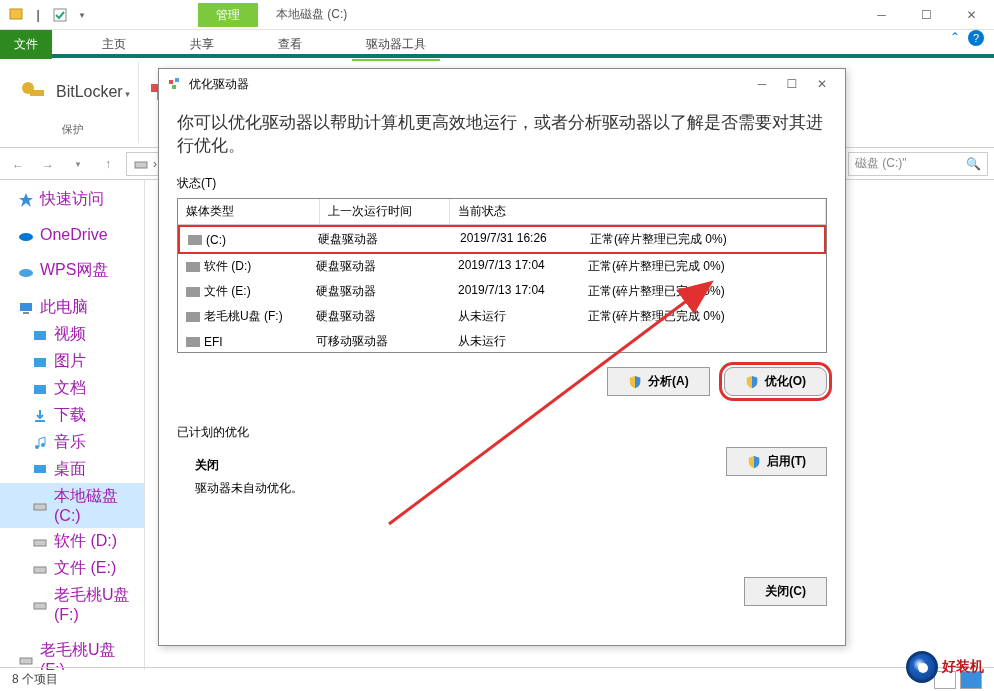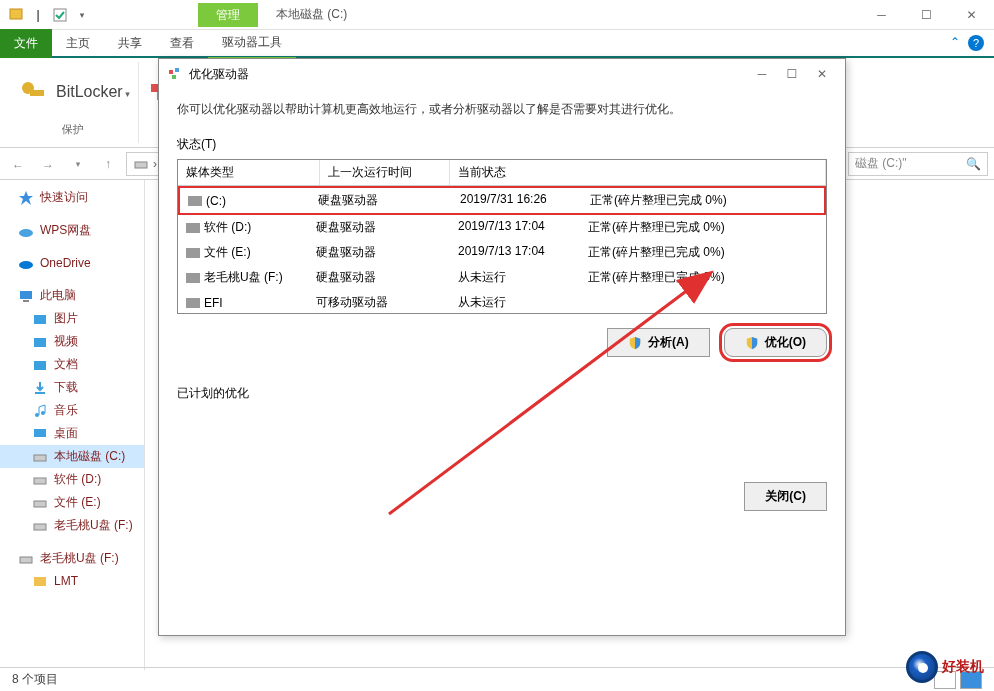--- a/index.html
+++ b/index.html
@@ -8,21 +8,21 @@
 
 .titlebar { height: 30px; display: flex; align-items: center; border-bottom: 1px solid #e0e0e0; }
 .titlebar .qat { display: flex; align-items: center; gap: 2px; padding: 0 6px; }
 .titlebar .qat-icon { width: 20px; height: 20px; display: flex; align-items: center; justify-content: center; }
 .tab-context { background: #7cc93e; color: #fff; padding: 0 18px; height: 24px; line-height: 24px; font-size: 12px; margin-left: 100px; }
 .tab-title { padding: 0 18px; color: #555; font-size: 12px; }
 .win-controls { margin-left: auto; display: flex; }
 .win-controls div { width: 45px; height: 28px; display: flex; align-items: center; justify-content: center; color: #666; }
 
 
-.ribbon-tabs { height: 28px; display: flex; align-items: center; border-bottom: 2px solid #0f766e; }
+.ribbon-tabs { height: 28px; display: flex; align-items: flex-start; border-bottom: 4px solid #0f766e; gap: 36px; }
 .rtab { padding: 6px 14px; font-size: 12px; color: #444; cursor: pointer; }
 .rtab.file { background: #2c8a1f; color: #fff; }
 .rtab.active { border-bottom: 2px solid #7cc93e; }
 .help-icons { margin-left: auto; padding: 0 10px; display: flex; gap: 8px; color: #0078d4; }
 
 
 .ribbon-body { height: 90px; display: flex; border-bottom: 1px solid #d0d0d0; padding: 4px 8px; }
 .rgroup { display: flex; flex-direction: column; align-items: center; padding: 0 8px; border-right: 1px solid #e5e5e5; }
 .rgroup:last-child { border-right: none; }
 .rgroup .icons { display: flex; gap: 10px; height: 60px; align-items: center; }
@@ -33,38 +33,38 @@
 
 
 .navbar { height: 32px; display: flex; align-items: center; border-bottom: 1px solid #d0d0d0; padding: 0 6px; gap: 6px; }
 .navbar .arrow { width: 24px; height: 24px; color: #888; display: flex; align-items: center; justify-content: center; }
 .navbar .crumb { flex: 1; border: 1px solid #ccc; height: 24px; display: flex; align-items: center; padding: 0 6px; gap: 4px; }
 .navbar .search { width: 140px; border: 1px solid #ccc; height: 24px; padding: 0 6px; color: #888; display: flex; align-items: center; justify-content: space-between; }
 
 
 .main { display: flex; height: 490px; }
 .sidebar { width: 145px; border-right: 1px solid #e0e0e0; padding: 6px 0; overflow: hidden; }
-.sb-item { display: flex; align-items: center; gap: 6px; padding: 3px 8px 3px 18px; font-size: 12px; color: #7f1d1d; cursor: pointer; }
+.sb-item { display: flex; align-items: center; gap: 6px; padding: 3px 8px 3px 18px; font-size: 16px; color: #a21caf; cursor: pointer; }
 .sb-item.nested { padding-left: 32px; }
 .sb-item.selected { background: #cde8ff; }
 .sb-icon { width: 16px; height: 16px; flex-shrink: 0; }
 .sb-group { margin-bottom: 10px; }
 
 
 .statusbar { position: absolute; bottom: 0; left: 0; right: 0; height: 24px; border-top: 1px solid #d0d0d0; display: flex; align-items: center; padding: 0 12px; font-size: 12px; color: #444; }
 .statusbar .views { margin-left: auto; display: flex; gap: 4px; }
 .statusbar .views div { width: 22px; height: 18px; border: 1px solid #aaa; }
 
 
-.dialog { position: absolute; left: 158px; top: 58px; width: 688px; height: 578px; background: #fff; border: 1px solid #888; box-shadow: 2px 2px 8px rgba(0,0,0,0.2); display: flex; flex-direction: column; }
+.dialog { position: absolute; left: 158px; top: 68px; width: 688px; height: 578px; background: #fff; border: 1px solid #888; box-shadow: 2px 2px 8px rgba(0,0,0,0.2); display: flex; flex-direction: column; }
 .dlg-title { height: 30px; display: flex; align-items: center; padding: 0 8px; font-size: 12px; }
 .dlg-title .spacer { flex: 1; }
 .dlg-title .wc { width: 30px; text-align: center; color: #666; }
 .dlg-body { padding: 12px 18px; flex: 1; position: relative; }
-.dlg-desc { font-size: 12px; color: #333; margin-bottom: 18px; }
+.dlg-desc { font-size: 17px; color: #333; margin-bottom: 18px; }
 .dlg-label { font-size: 12px; margin-bottom: 6px; }
 .drive-table { border: 1px solid #888; height: 155px; font-size: 12px; }
 .dt-head { display: flex; background: #fff; border-bottom: 1px solid #ccc; }
 .dt-head div { padding: 4px 8px; border-right: 1px solid #e0e0e0; }
 .dt-row { display: flex; padding: 2px 0; }
 .dt-row.highlighted { border: 2px solid #e03030; }
 .dt-row div { padding: 2px 8px; }
 .c-drive { width: 130px; display: flex; align-items: center; gap: 4px; }
 .c-media { width: 142px; }
 .c-last { width: 130px; }
@@ -191,52 +191,52 @@
       <div class="sb-item">
         <svg class="sb-icon">
             <polygon points="8,1 10,6 15,6 11,9 13,15 8,11 3,15 5,9 1,6 6,6" fill="#3a8fdd"></polygon>
           </svg>
         <span>快速访问</span>
       </div>
     </div>
     <div class="sb-group">
       <div class="sb-item">
         <svg class="sb-icon">
-            <ellipse cx="8" cy="10" rx="7" ry="4" fill="#4aa3e0"></ellipse>
-          </svg>
-        <span>WPS网盘</span>
+            <ellipse cx="8" cy="10" rx="7" ry="4" fill="#0078d4"></ellipse>
+          </svg>
+        <span>OneDrive</span>
       </div>
     </div>
     <div class="sb-group">
       <div class="sb-item">
         <svg class="sb-icon">
-            <ellipse cx="8" cy="10" rx="7" ry="4" fill="#0078d4"></ellipse>
-          </svg>
-        <span>OneDrive</span>
+            <ellipse cx="8" cy="10" rx="7" ry="4" fill="#4aa3e0"></ellipse>
+          </svg>
+        <span>WPS网盘</span>
       </div>
     </div>
     <div class="sb-group">
       <div class="sb-item">
         <svg class="sb-icon">
             <rect x="2" y="3" width="12" height="8" fill="#3a8fdd"></rect>
             <rect x="5" y="12" width="6" height="2" fill="#888"></rect>
           </svg>
         <span>此电脑</span>
       </div>
       <div class="sb-item nested">
           <svg class="sb-icon">
             <rect x="2" y="4" width="12" height="9" fill="#3aa0e0"></rect>
           </svg>
+          <span>视频</span>
+        </div>
+      <div class="sb-item nested">
+          <svg class="sb-icon">
+            <rect x="2" y="4" width="12" height="9" fill="#3aa0e0"></rect>
+          </svg>
           <span>图片</span>
-        </div>
-      <div class="sb-item nested">
-          <svg class="sb-icon">
-            <rect x="2" y="4" width="12" height="9" fill="#3aa0e0"></rect>
-          </svg>
-          <span>视频</span>
         </div>
       <div class="sb-item nested">
           <svg class="sb-icon">
             <rect x="2" y="4" width="12" height="9" fill="#3aa0e0"></rect>
           </svg>
           <span>文档</span>
         </div>
       <div class="sb-item nested">
           <svg class="sb-icon">
             <path d="M8 2v8m-3-3l3 3 3-3" stroke="#3aa0e0" fill="none" stroke-width="2"></path>
@@ -392,20 +392,33 @@
         <svg class="shield" viewBox="0 0 16 16">
             <path d="M8 1l6 2v5c0 4-3 6-6 7-3-1-6-3-6-7V3z" fill="#f0c040"></path>
             <path d="M8 1v14c3-1 6-3 6-7V3z" fill="#3a8fdd"></path>
           </svg>
         <span>优化(O)</span>
       </div>
     </div>
 
     <div class="section2">
       <div class="dlg-label">已计划的优化</div>
+      <div style="display:flex;">
+        <div class="sub" style="flex:1;">
+          <div style="font-weight:bold;">关闭</div>
+          <div style="margin-top:6px;">驱动器未自动优化。</div>
+        </div>
+        <div class="dlg-btn" style="align-self:flex-start;">
+          <svg class="shield" viewBox="0 0 16 16">
+              <path d="M8 1l6 2v5c0 4-3 6-6 7-3-1-6-3-6-7V3z" fill="#f0c040"></path>
+              <path d="M8 1v14c3-1 6-3 6-7V3z" fill="#3a8fdd"></path>
+            </svg>
+          <span>启用(T)</span>
+        </div>
+      </div>
     </div>
 
     <div class="close-row">
       <div class="dlg-btn">
         <span>关闭(C)</span>
       </div>
     </div>
 
     <svg class="red-arrow" style="left:220px; top:175px;" width="350" height="260">
       <defs>

